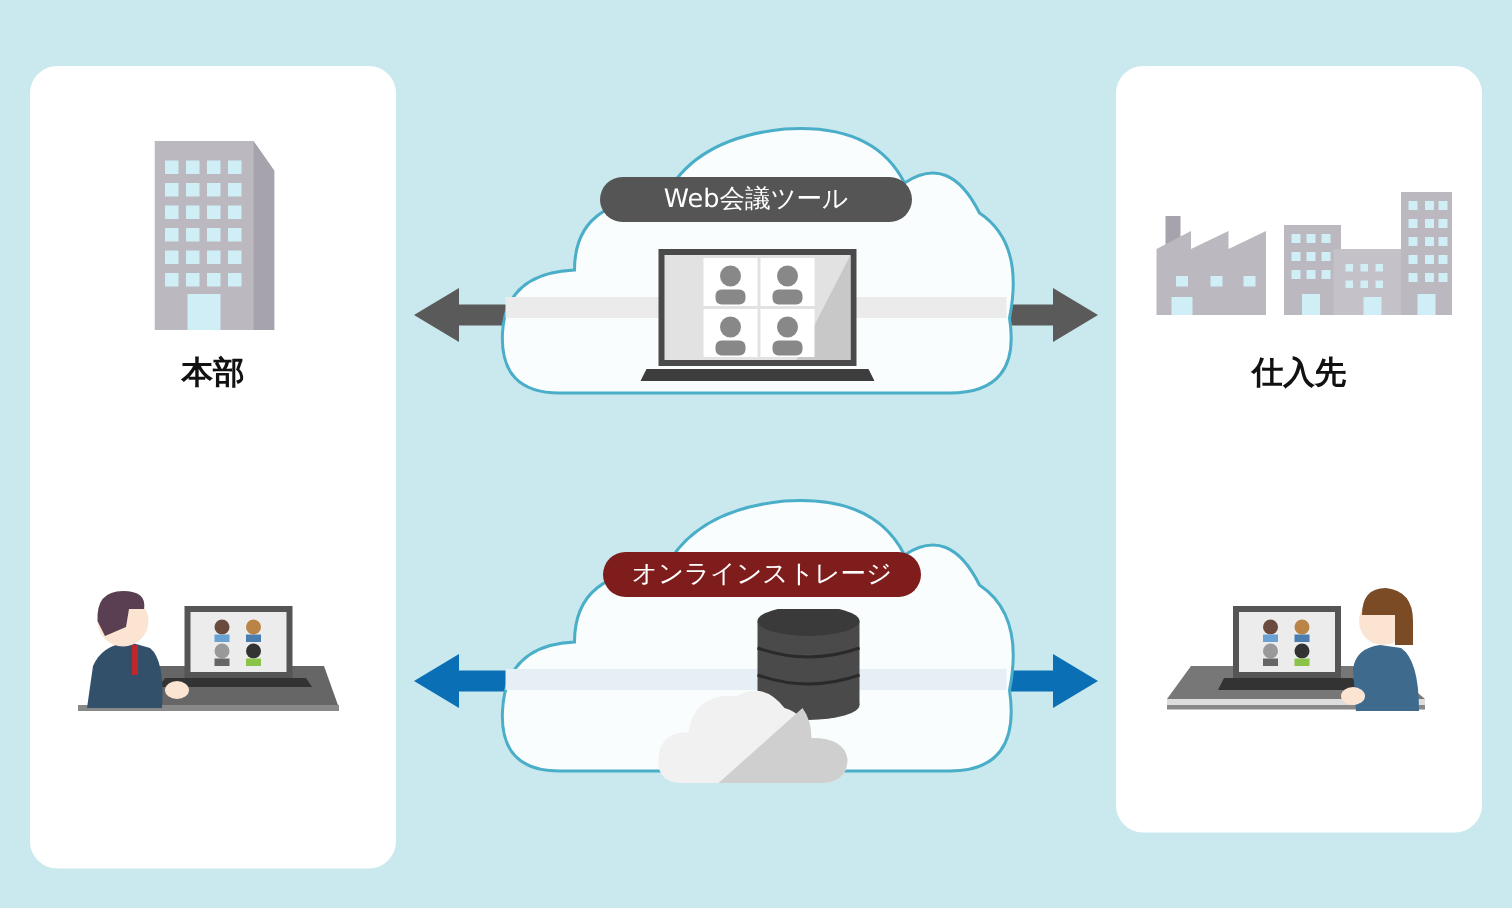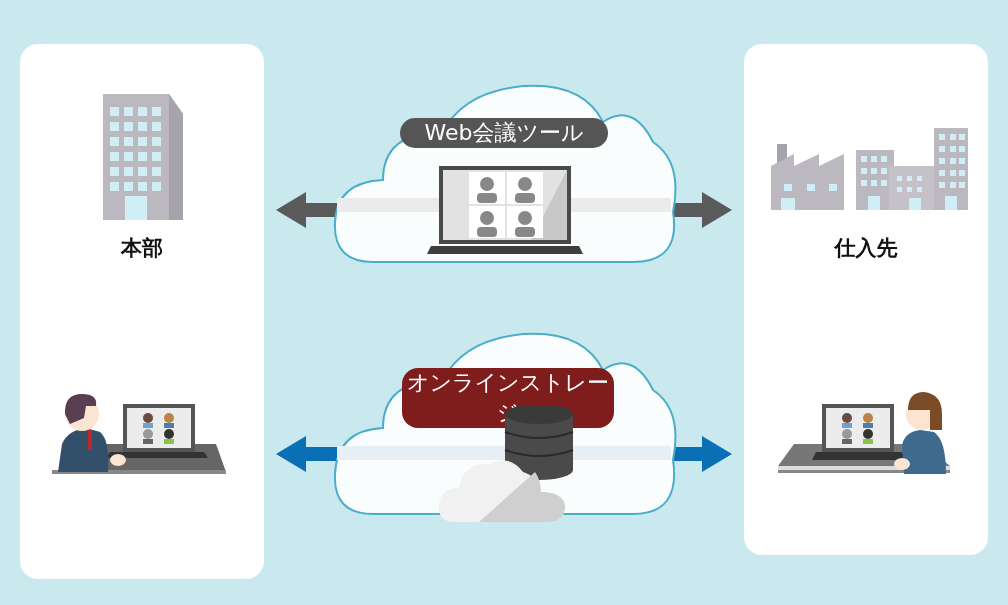--- a/index.html
+++ b/index.html
@@ -3,21 +3,21 @@
 <meta charset="utf-8">
 <style>
   html, body { margin:0; padding:0; }
   body { width:1008px; height:605px; background:#c9e9ee; position:relative; overflow:hidden;
          font-family:"DejaVu Sans", sans-serif; }
   .panel { position:absolute; background:#fff; border-radius:18px; }
   #panel-left { left:20px; top:44px; width:244px; height:535px; }
   #panel-right { left:744px; top:44px; width:244px; height:511px; }
   .panel-label { position:absolute; width:100%; text-align:center; font-weight:bold; font-size:21px; color:#111; }
   .abs { position:absolute; }
-  .pill { position:absolute; border-radius:16px; color:#fff; font-size:22px; text-align:center; line-height:30px; }
+  .pill { position:absolute; border-radius:16px; color:#fff; font-size:17px; text-align:center; line-height:30px; }
 </style>
 </head>
 <body>
 
 <div id="panel-left" class="panel">
   <svg class="abs" style="left:83px;top:50px" width="80" height="126">
     <polygon points="0,0 66,0 80,20 80,126 0,126" fill="#bbb8c0"></polygon>
     <polygon points="66,0 80,20 80,126 66,126" fill="#a7a3ad"></polygon>
     <g fill="#cfeef6">
       <rect x="7" y="13" width="9" height="9"></rect>

